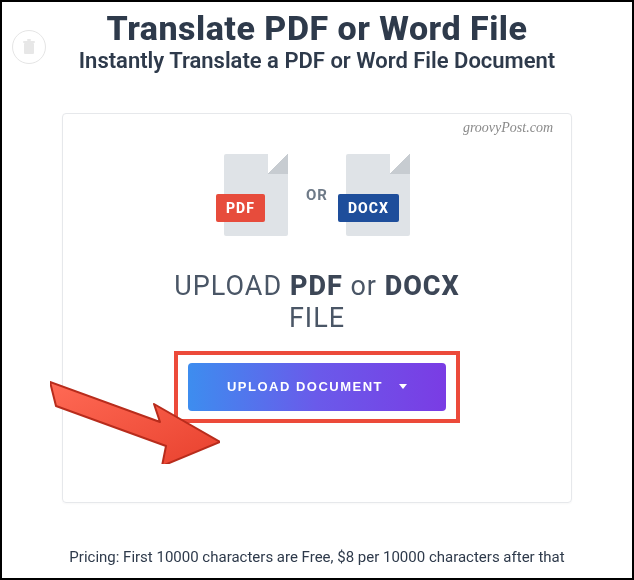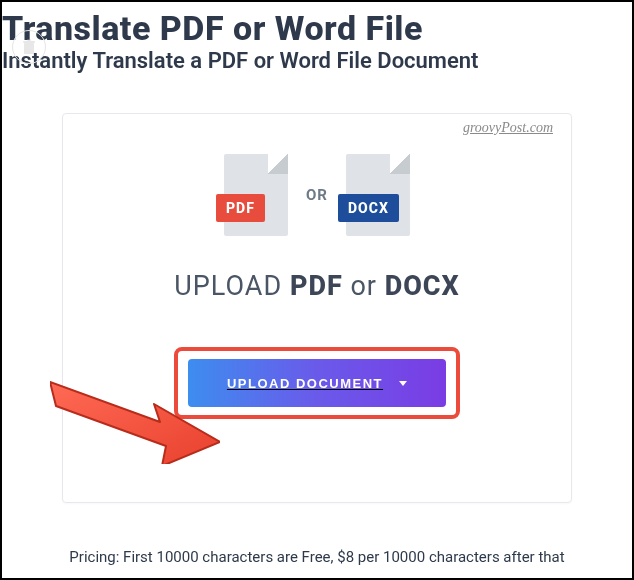--- a/index.html
+++ b/index.html
@@ -19,21 +19,21 @@
     width: 34px;
     height: 34px;
     border-radius: 50%;
     border: 1px solid #e5e5e5;
     display: flex;
     align-items: center;
     justify-content: center;
   }
   .close-dot svg { opacity: .35; }
   .heading {
-    text-align: left;
+    text-align: center;
     margin-top: 6px;
   }
   .heading h1 {
     font-size: 34px;
     font-weight: 800;
     color: #2e3a4b;
     letter-spacing: .5px;
   }
   .heading h2 {
     font-size: 22px;
@@ -53,21 +53,20 @@
     align-items: center;
   }
   .watermark {
     position: absolute;
     top: 6px;
     right: 18px;
     font-family: Georgia, "Times New Roman", serif;
     font-style: italic;
     font-size: 14px;
     color: #8a8a8a;
-    text-decoration: underline;
   }
   .file-row {
     display: flex;
     align-items: center;
     gap: 18px;
     margin-top: 40px;
   }
   .file-icon {
     position: relative;
     width: 64px;
@@ -108,29 +107,28 @@
     margin-top: 34px;
     text-align: center;
     color: #4a5666;
     font-weight: 400;
     font-size: 27px;
     letter-spacing: 1px;
     line-height: 1.2;
   }
   .upload-title strong { font-weight: 800; color: #3c4656; }
   .highlight-box {
-    margin-top: 45px;
+    margin-top: 16px;
     width: 286px;
     height: 72px;
     border: 4px solid #ec4a3a;
-    border-radius: 8px;
+    border-radius: 0;
     display: flex;
     align-items: center;
     justify-content: center;
-    text-decoration: underline;
   }
   .upload-btn {
     width: 258px;
     height: 48px;
     border: none;
     border-radius: 4px;
     background: linear-gradient(90deg, #3d8def 0%, #6a5aea 50%, #7a3ce4 100%);
     color: #fff;
     font-weight: 700;
     font-size: 13px;
@@ -186,20 +184,21 @@
       <span class="file-label">PDF</span>
     </div>
     <div class="or-sep">OR</div>
     <div class="file-icon docx">
       <span class="file-label">DOCX</span>
     </div>
   </div>
 
   <div class="upload-title">
     <span>UPLOAD </span><strong>PDF</strong><span> or </span><strong>DOCX</strong><br>
+    <span>FILE</span>
   </div>
 
   <div class="highlight-box">
     <button class="upload-btn">
       <span>UPLOAD DOCUMENT</span>
       <span class="caret"></span>
     </button>
   </div>
 </div>
 

